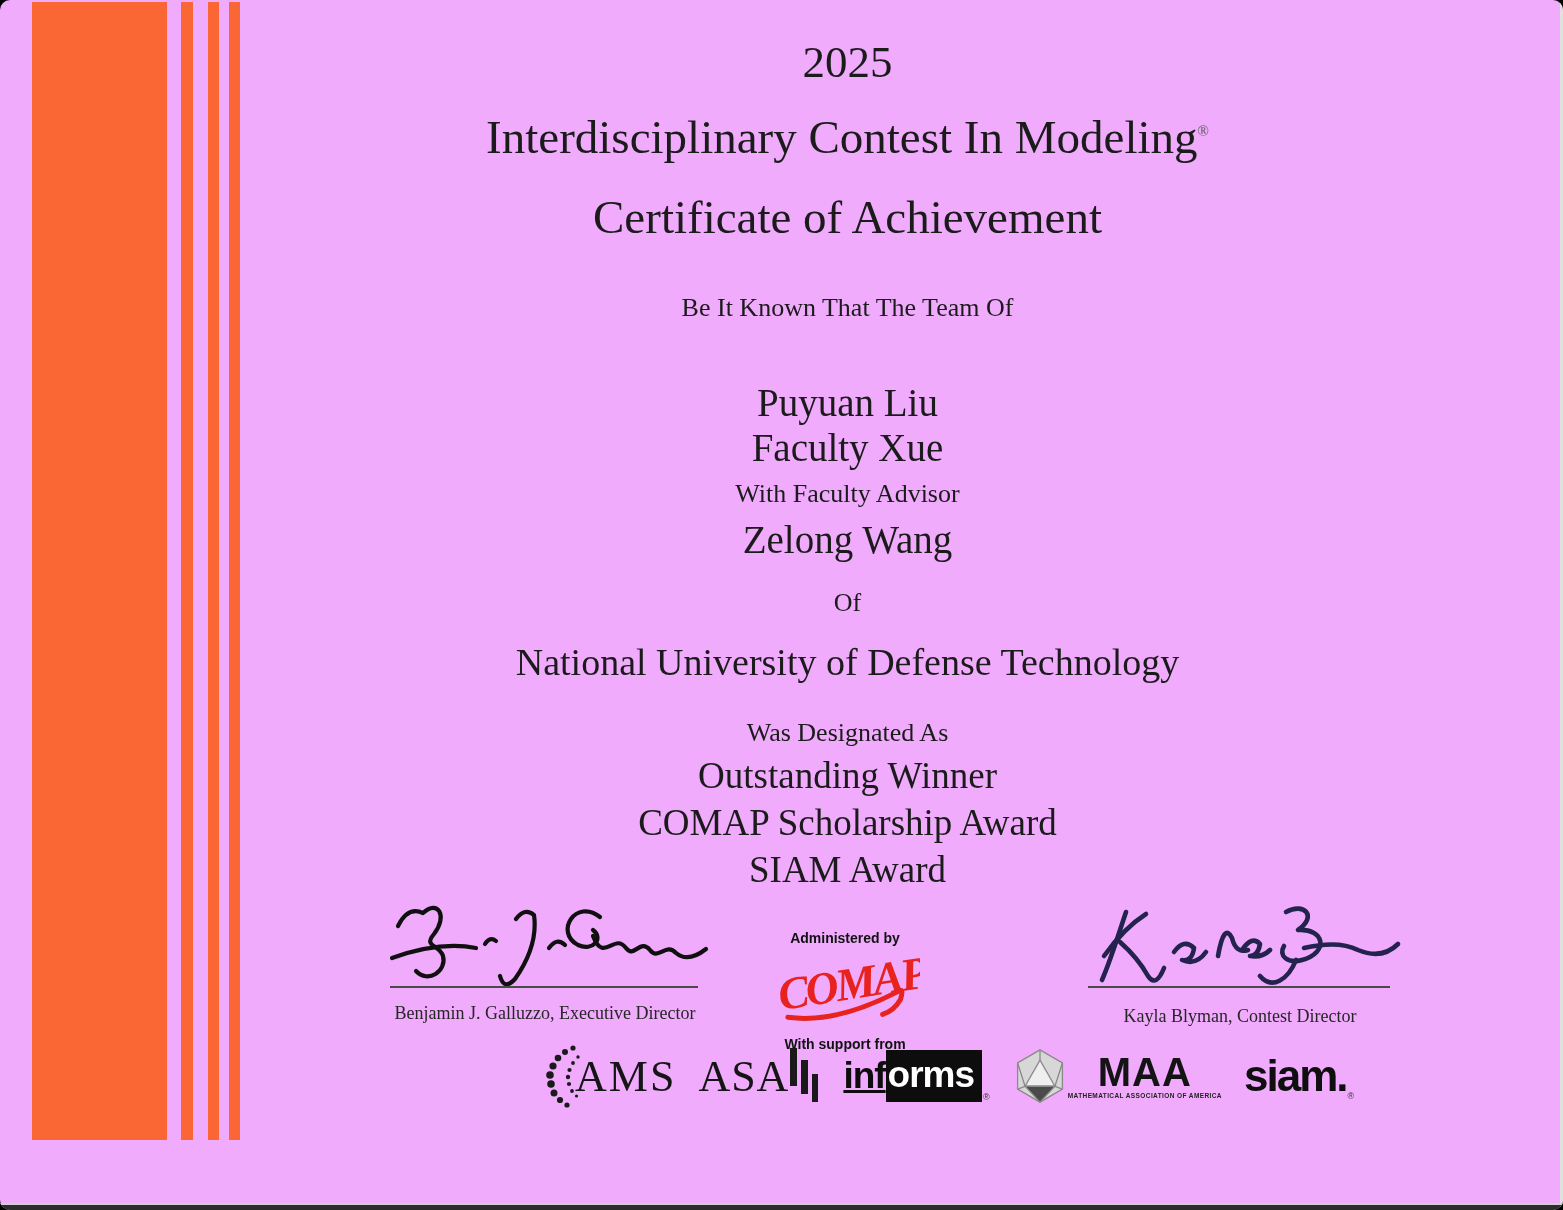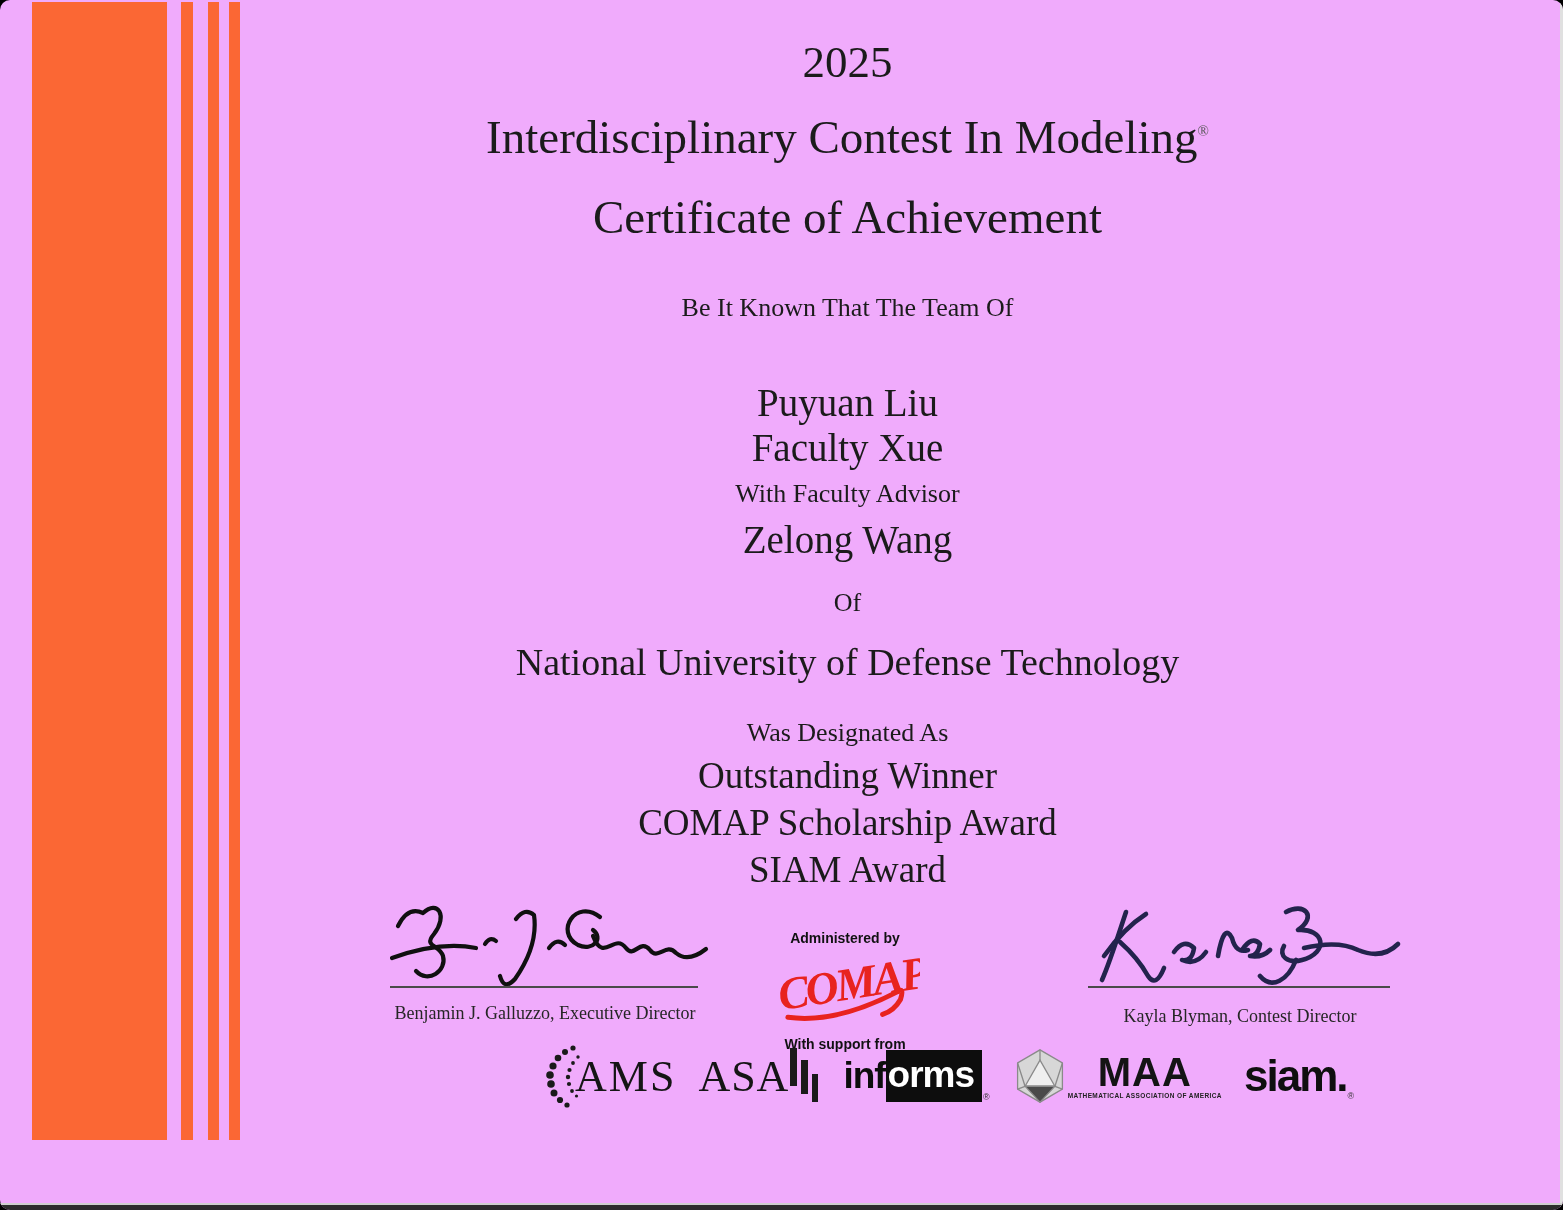--- a/index.html
+++ b/index.html
@@ -62,21 +62,21 @@
   
   .logos-row{
     position:absolute;left:533px;top:1040px;height:72px;
     display:flex;align-items:center;gap:22px;
     font-family:"Liberation Sans",sans-serif;
   }
   .logo-item{display:flex;align-items:center;}
   .ams-text{font-family:"Liberation Serif",serif;font-size:44px;letter-spacing:2px;color:#151515;margin-left:-6px;}
   .asa-text{font-family:"Liberation Serif",serif;font-size:44px;letter-spacing:1px;color:#151515;}
   .informs-wrap{display:flex;align-items:center;position:relative;}
-  .informs-prefix{font-size:37px;font-weight:bold;color:#0d0d0d;letter-spacing:-1px;}
+  .informs-prefix{font-size:37px;font-weight:bold;color:#0d0d0d;letter-spacing:-1px;text-decoration:underline;}
   .informs-box{background:#0d0d0d;color:#fff;font-size:37px;font-weight:bold;letter-spacing:-1px;padding:4px 8px 6px 2px;}
   .reg-tiny{font-size:9px;color:#333;align-self:flex-end;margin-left:1px;}
   .maa-wrap{display:flex;align-items:center;gap:0;}
   .maa-col{display:flex;flex-direction:column;align-items:center;}
   .maa-text{font-size:40px;font-weight:bold;color:#141414;letter-spacing:1px;line-height:0.9;}
   .maa-caption{font-size:6.5px;font-weight:bold;color:#222;letter-spacing:0.4px;margin-top:2px;white-space:nowrap;}
   .siam-text{font-size:44px;font-weight:900;color:#0f0f0f;letter-spacing:-2px;}
 </style>
 </head>
 <body>

